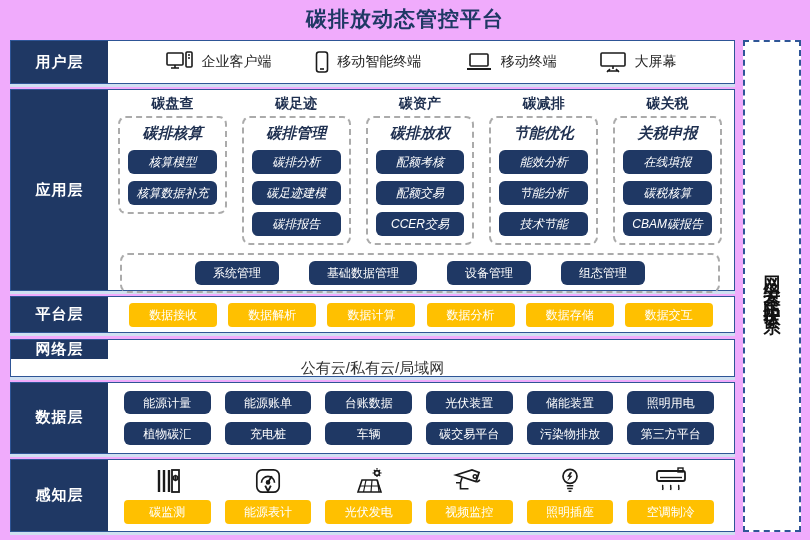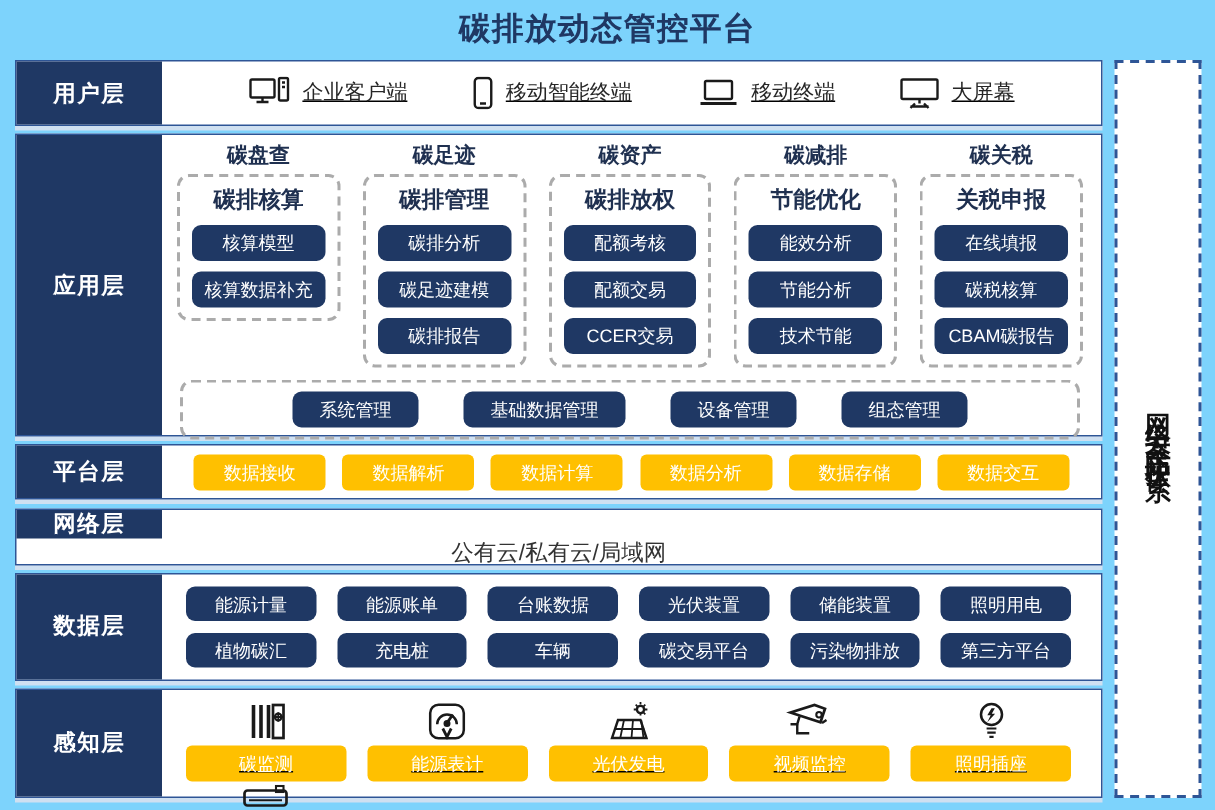--- a/index.html
+++ b/index.html
@@ -1,38 +1,38 @@
 <!DOCTYPE html>
 <html><head>
 <meta charset="utf-8">
 <style>
   * { margin:0; padding:0; box-sizing:border-box; }
   html,body { width:810px; height:540px; background:#ffffff; font-family:"Liberation Sans","DejaVu Sans",sans-serif; overflow:hidden; }
-  .canvas { position:relative; width:810px; height:540px; background:#7dd3fc; }
+  .canvas { position:relative; width:810px; height:540px; background:#f0abfc; }
   .title { position:absolute; top:5px; left:0; width:100%; text-align:center; font-size:21px; font-weight:700; color:#1F3864; letter-spacing:1px; }
   .main { position:absolute; top:40px; left:10px; width:791px; height:492px; display:flex; gap:8px; }
   .layers { width:725px; display:flex; flex-direction:column; justify-content:space-between; }
   .section { display:flex; border:1px solid #2E5596; box-shadow:0 3px 0 #CFE0F1; background:#fff; }
   .layer-label { width:97px; flex-shrink:0; background:#1F3864; color:#fff; font-weight:700; font-size:15px; letter-spacing:1px; display:flex; align-items:center; justify-content:center; }
   .layer-content { flex:1; min-width:0; }
 
   
   .sec-user { height:44px; }
-  .user-content { display:flex; align-items:center; justify-content:space-evenly; padding:0 14px;text-decoration:underline; }
+  .user-content { display:flex; align-items:center; justify-content:space-evenly; padding:0 14px; }
   .u-item { display:flex; align-items:center; gap:8px; }
   .u-label { font-size:14px; color:#262626; }
   .icn svg { display:block; }
 
   
   .sec-app { height:202px; }
   .app-content { padding:3px 12px 4px 10px; display:flex; flex-direction:column; }
   .app-cols { display:flex; gap:15px; }
   .app-col { flex:1; text-align:center; min-width:0; }
   .col-header { font-size:14px; font-weight:700; color:#1F3050; padding:2px 0 3px; }
-  .col-box { border:2px dashed #ABABAB; border-radius:8px; padding:4px 5px 7px; }
+  .col-box { border:2px dashed #ABABAB; border-radius:8px; padding:4px 5px 7px;font-style:italic; }
   .col-subtitle { font-size:15px; font-weight:700; color:#1F3050; margin:2px 0 2px; }
   .btn-navy { display:block; background:#1F3864; color:#fff; font-size:12px; line-height:1; border-radius:6px; padding:6px 2px; margin:7px 3px 0; white-space:nowrap; overflow:hidden; }
   .common-box { border:2px dashed #ABABAB; border-radius:8px; margin:8px 2px 0; padding:6px 0; display:flex; justify-content:center; gap:30px; }
   .common-box .btn-navy { display:inline-block; margin:0; padding:6px 18px; }
 
   
   .sec-platform { height:37px; }
   .platform-content { display:flex; align-items:center; justify-content:space-evenly; padding:0 10px; }
   .btn-orange { background:#FFC000; color:#fff; font-size:12px; line-height:1; border-radius:4px; padding:6px 0; width:88px; text-align:center; white-space:nowrap; }
 
@@ -40,21 +40,21 @@
   .sec-network { height:38px;flex-direction:column; }
   .network-content { display:flex; align-items:center; justify-content:center; font-size:15px; color:#333; }
 
   
   .sec-data { height:72px; }
   .data-content { padding:8px 20px 8px 16px; display:grid; grid-template-columns:repeat(6,1fr); gap:8px 14px; align-content:center; }
   .data-content .btn-navy { margin:0; padding:6px 2px; text-align:center; }
 
   
   .sec-perception { height:73px; }
-  .perception-content { padding:5px 20px 7px 16px; display:grid; grid-template-columns:repeat(5,1fr); gap:0 14px;text-decoration:underline; }
+  .perception-content { padding:5px 20px 7px 16px; display:grid; grid-template-columns:repeat(6,1fr); gap:0 14px; }
   .p-cell { display:flex; flex-direction:column; align-items:center; justify-content:space-between; }
   .p-cell .icn { height:32px; display:flex; align-items:center; }
   .p-label { background:#FFC000; color:#fff; font-size:12px; line-height:1; border-radius:4px; padding:6px 0; width:100%; text-align:center; white-space:nowrap; }
 
   
   .security-box { width:58px; border:2px dashed #2E5596; background:#fff; display:flex; align-items:center; justify-content:center; }
   .security-text { writing-mode:vertical-rl; text-orientation:upright; font-size:17px; font-weight:700; color:#111; letter-spacing:6px; }
 </style>
 </head>
 <body>

